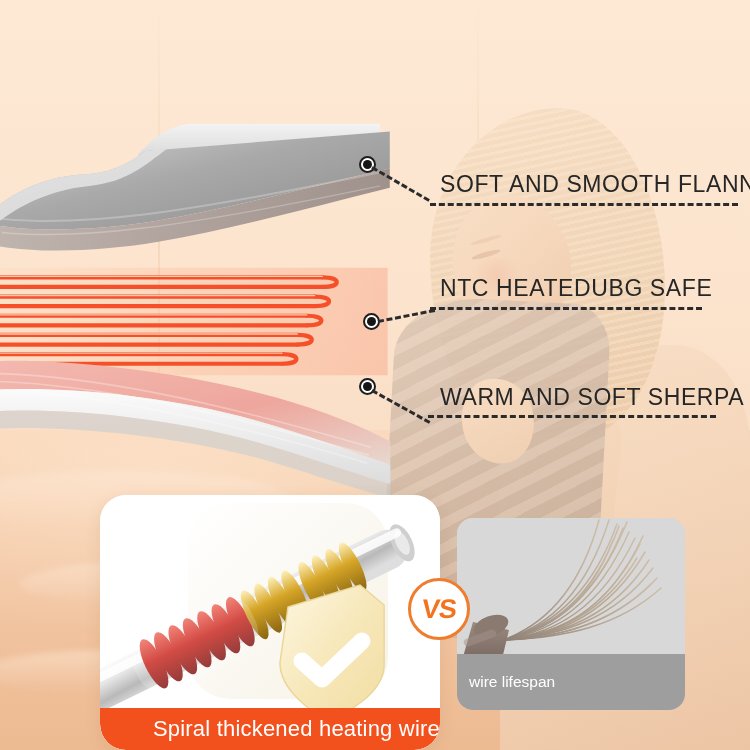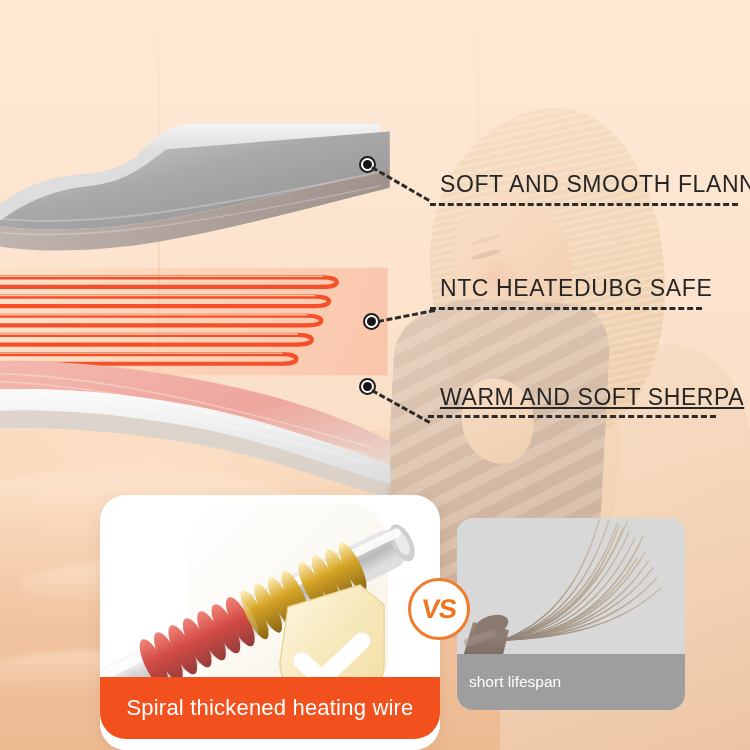--- a/index.html
+++ b/index.html
@@ -167,24 +167,24 @@
 
   
   .card-good{
     position:absolute; left:100px; top:495px; width:340px; height:255px;
     background:#ffffff;
     border-radius:26px 26px 26px 26px;
     overflow:hidden;
     box-shadow:0 4px 16px rgba(140,90,50,.12);
   }
   .good-caption{
-    position:absolute; left:0; bottom:11px; width:100%; height:62px;
+    position:absolute; left:0; bottom:0; width:100%; height:42px;
     background:#f2511e;
     border-radius:0 0 26px 26px;
-    display:flex; align-items:center; justify-content:center;
+    display:flex; align-items:center; justify-content:flex-end;
   }
   .good-caption span{
     color:#ffffff; font-size:22px; letter-spacing:.2px;
     font-family:"Liberation Sans", sans-serif; white-space:nowrap;
   }
 
   .card-bad{
     position:absolute; left:457px; top:518px; width:228px; height:192px;
     background:#d8d8d8;
     border-radius:16px;
@@ -344,21 +344,21 @@
     <div class="marker" style="left:363px;top:313px;"></div>
     <div class="leader" style="left:378px;top:320px;width:58px;transform:rotate(-11deg);"></div>
     <div class="dashline" style="left:430px;top:307px;width:272px;"></div>
     <div class="ctext" style="position:absolute;left:440px;top:277px;">NTC HEATEDUBG SAFE</div>
   </div>
 
   <div class="callout">
     <div class="marker" style="left:359px;top:378px;"></div>
     <div class="leader" style="left:372px;top:389px;width:66px;transform:rotate(29deg);"></div>
     <div class="dashline" style="left:428px;top:415px;width:288px;"></div>
-    <div class="ctext" style="position:absolute;left:440px;top:386px;text-decoration:underline;">WARM AND SOFT SHERPA</div>
+    <div class="ctext" style="position:absolute;left:440px;top:386px;">WARM AND SOFT SHERPA</div>
   </div>
 
 
   <div class="card-good">
     <svg viewBox="0 0 340 255" style="position:absolute;inset:0;width:100%;height:100%;">
       <defs>
         <linearGradient id="cableG" x1="0" y1="0" x2="0.4" y2="1">
           <stop offset="0" stop-color="#ffffff"></stop>
           <stop offset=".35" stop-color="#e7e7e7"></stop>
           <stop offset=".7" stop-color="#b9b9b9"></stop>
@@ -470,17 +470,17 @@
         <path d="M46 122 C92 112 132 86 156 22"></path>
         <path d="M46 122 C100 116 146 96 180 40"></path>
         <path d="M46 122 C102 120 154 106 194 66"></path>
       </g>
       <path d="M0 160 L16 104 L52 112 L38 170 Z" fill="url(#sheathG)"></path>
       <ellipse cx="34" cy="108" rx="18" ry="10" fill="#8a7a70" transform="rotate(-20 34 108)"></ellipse>
       <rect x="6" y="116" width="34" height="8" rx="4" fill="#a3928a" opacity=".5" transform="rotate(-20 23 120)"></rect>
     </svg>
 
     <div class="bad-caption">
-      <span>short lifespan</span>
+      <span>wire lifespan</span>
     </div>
   </div>
 
 </div>
 
 </body></html>

